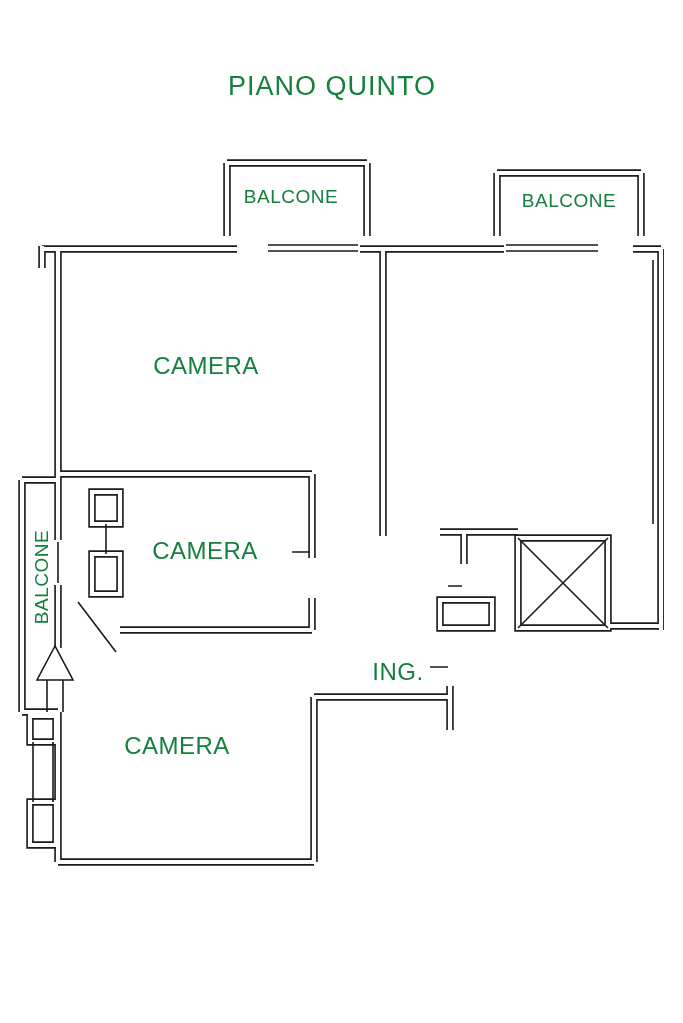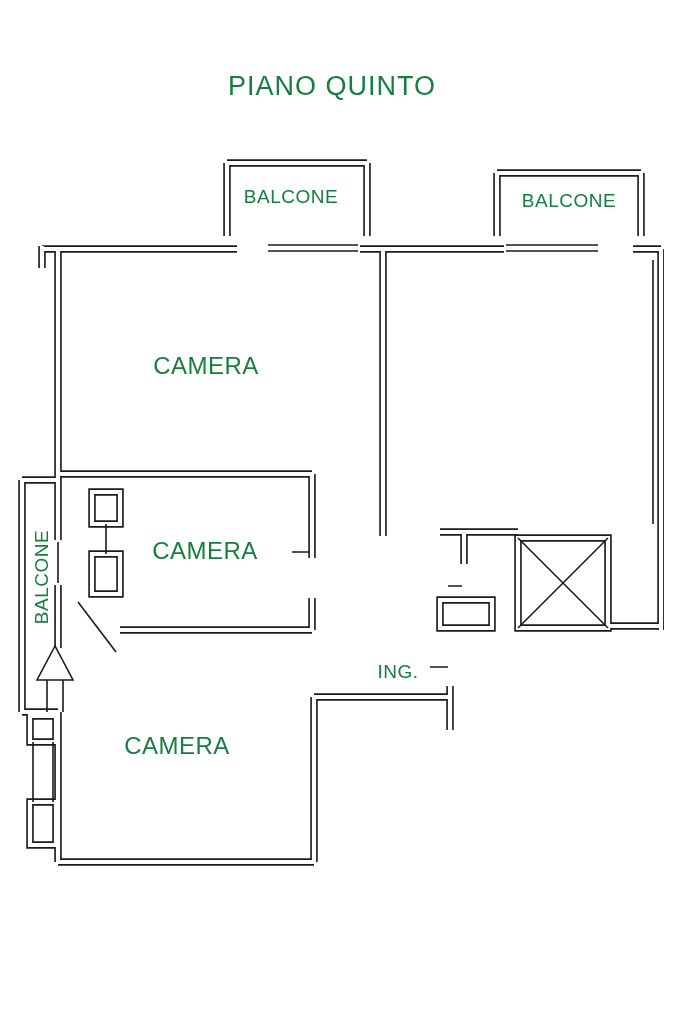--- a/index.html
+++ b/index.html
@@ -59,21 +59,21 @@
   .lbl-balcone-tl { left: 291px; top: 197px; font-size: 19px; }
   .lbl-balcone-tr { left: 569px; top: 201px; font-size: 19px; }
   .lbl-camera     { left: 206px; top: 366px; }
   .lbl-soggiorno  { left: 528px; top: 389px; }
   .lbl-bagno      { left: 205px; top: 551px; }
   .lbl-balcone-left {
     left: 42px; top: 577px;
     transform: translate(-50%, -50%) rotate(-90deg);
     font-size: 19px;
   }
-  .lbl-ing        { left: 398px; top: 672px; font-size: 19px; }
+  .lbl-ing        { left: 398px; top: 672px; font-size: 24px; }
   .lbl-cucina     { left: 177px; top: 746px; }
 </style>
 </head>
 <body>
 
 <div class="plan-canvas">
 
   <div class="plan-title">PIANO QUINTO</div>
 
   <svg class="plan-svg" width="683" height="1023" viewBox="0 0 683 1023">

